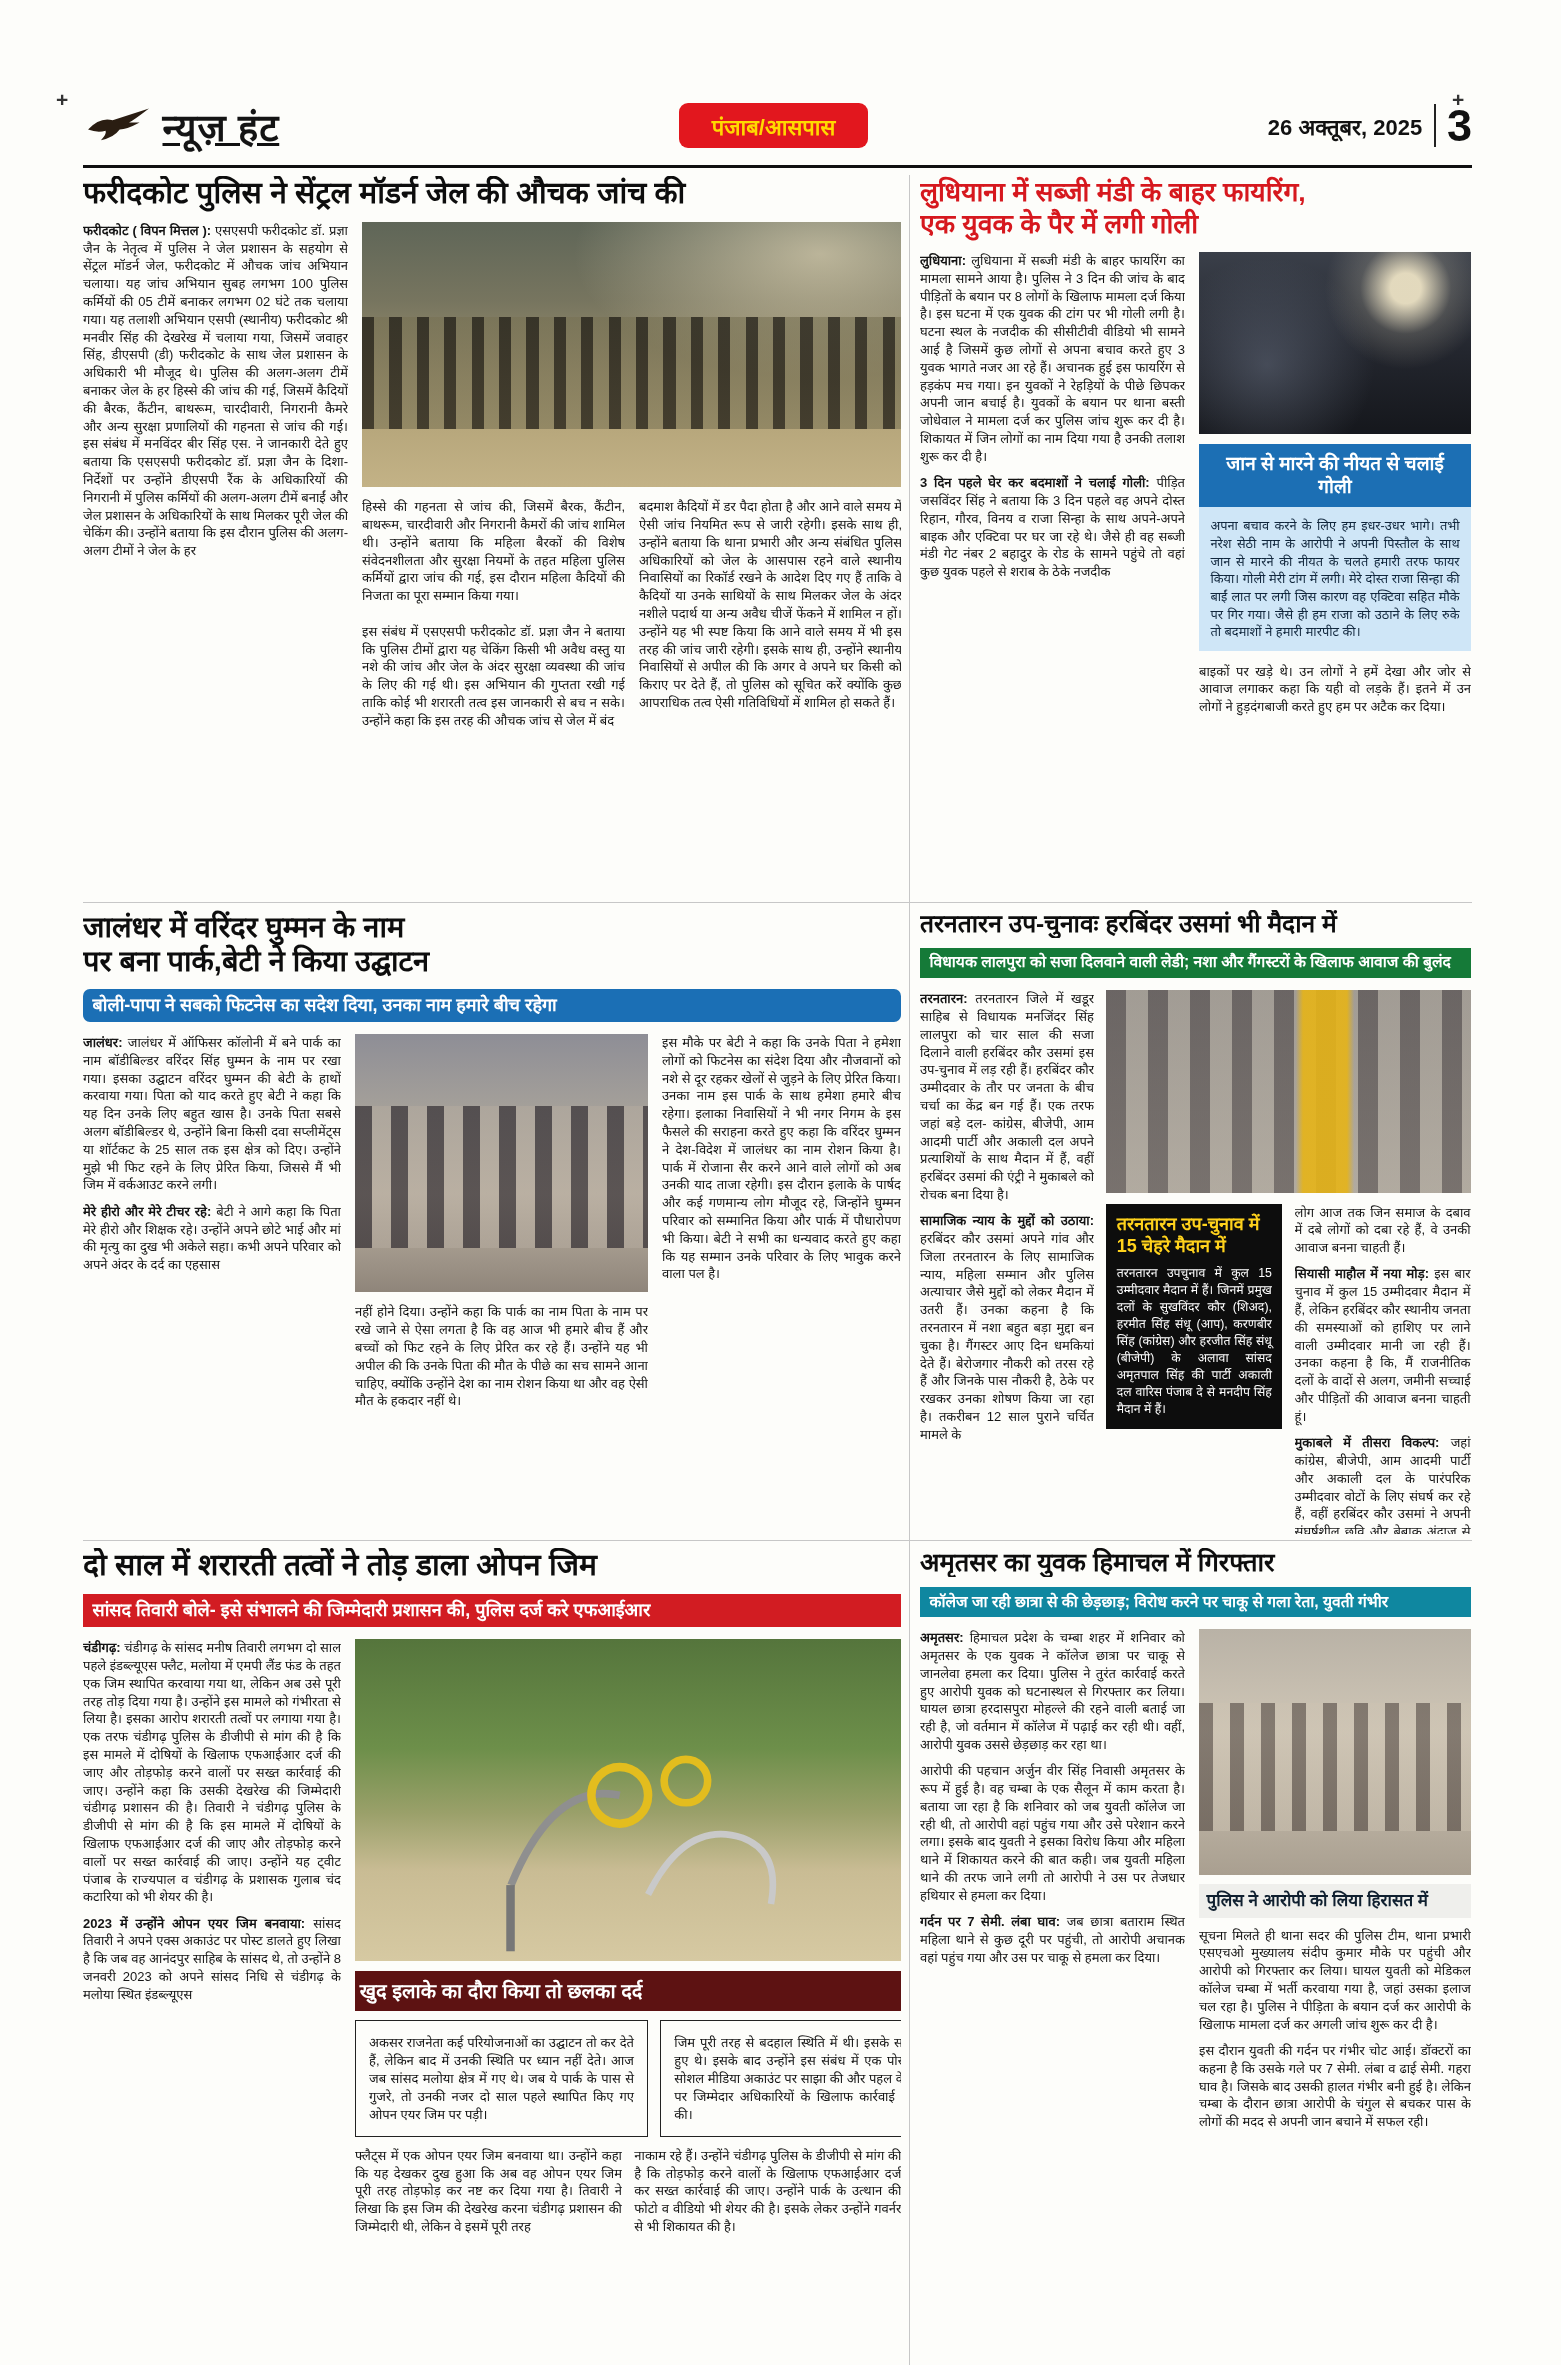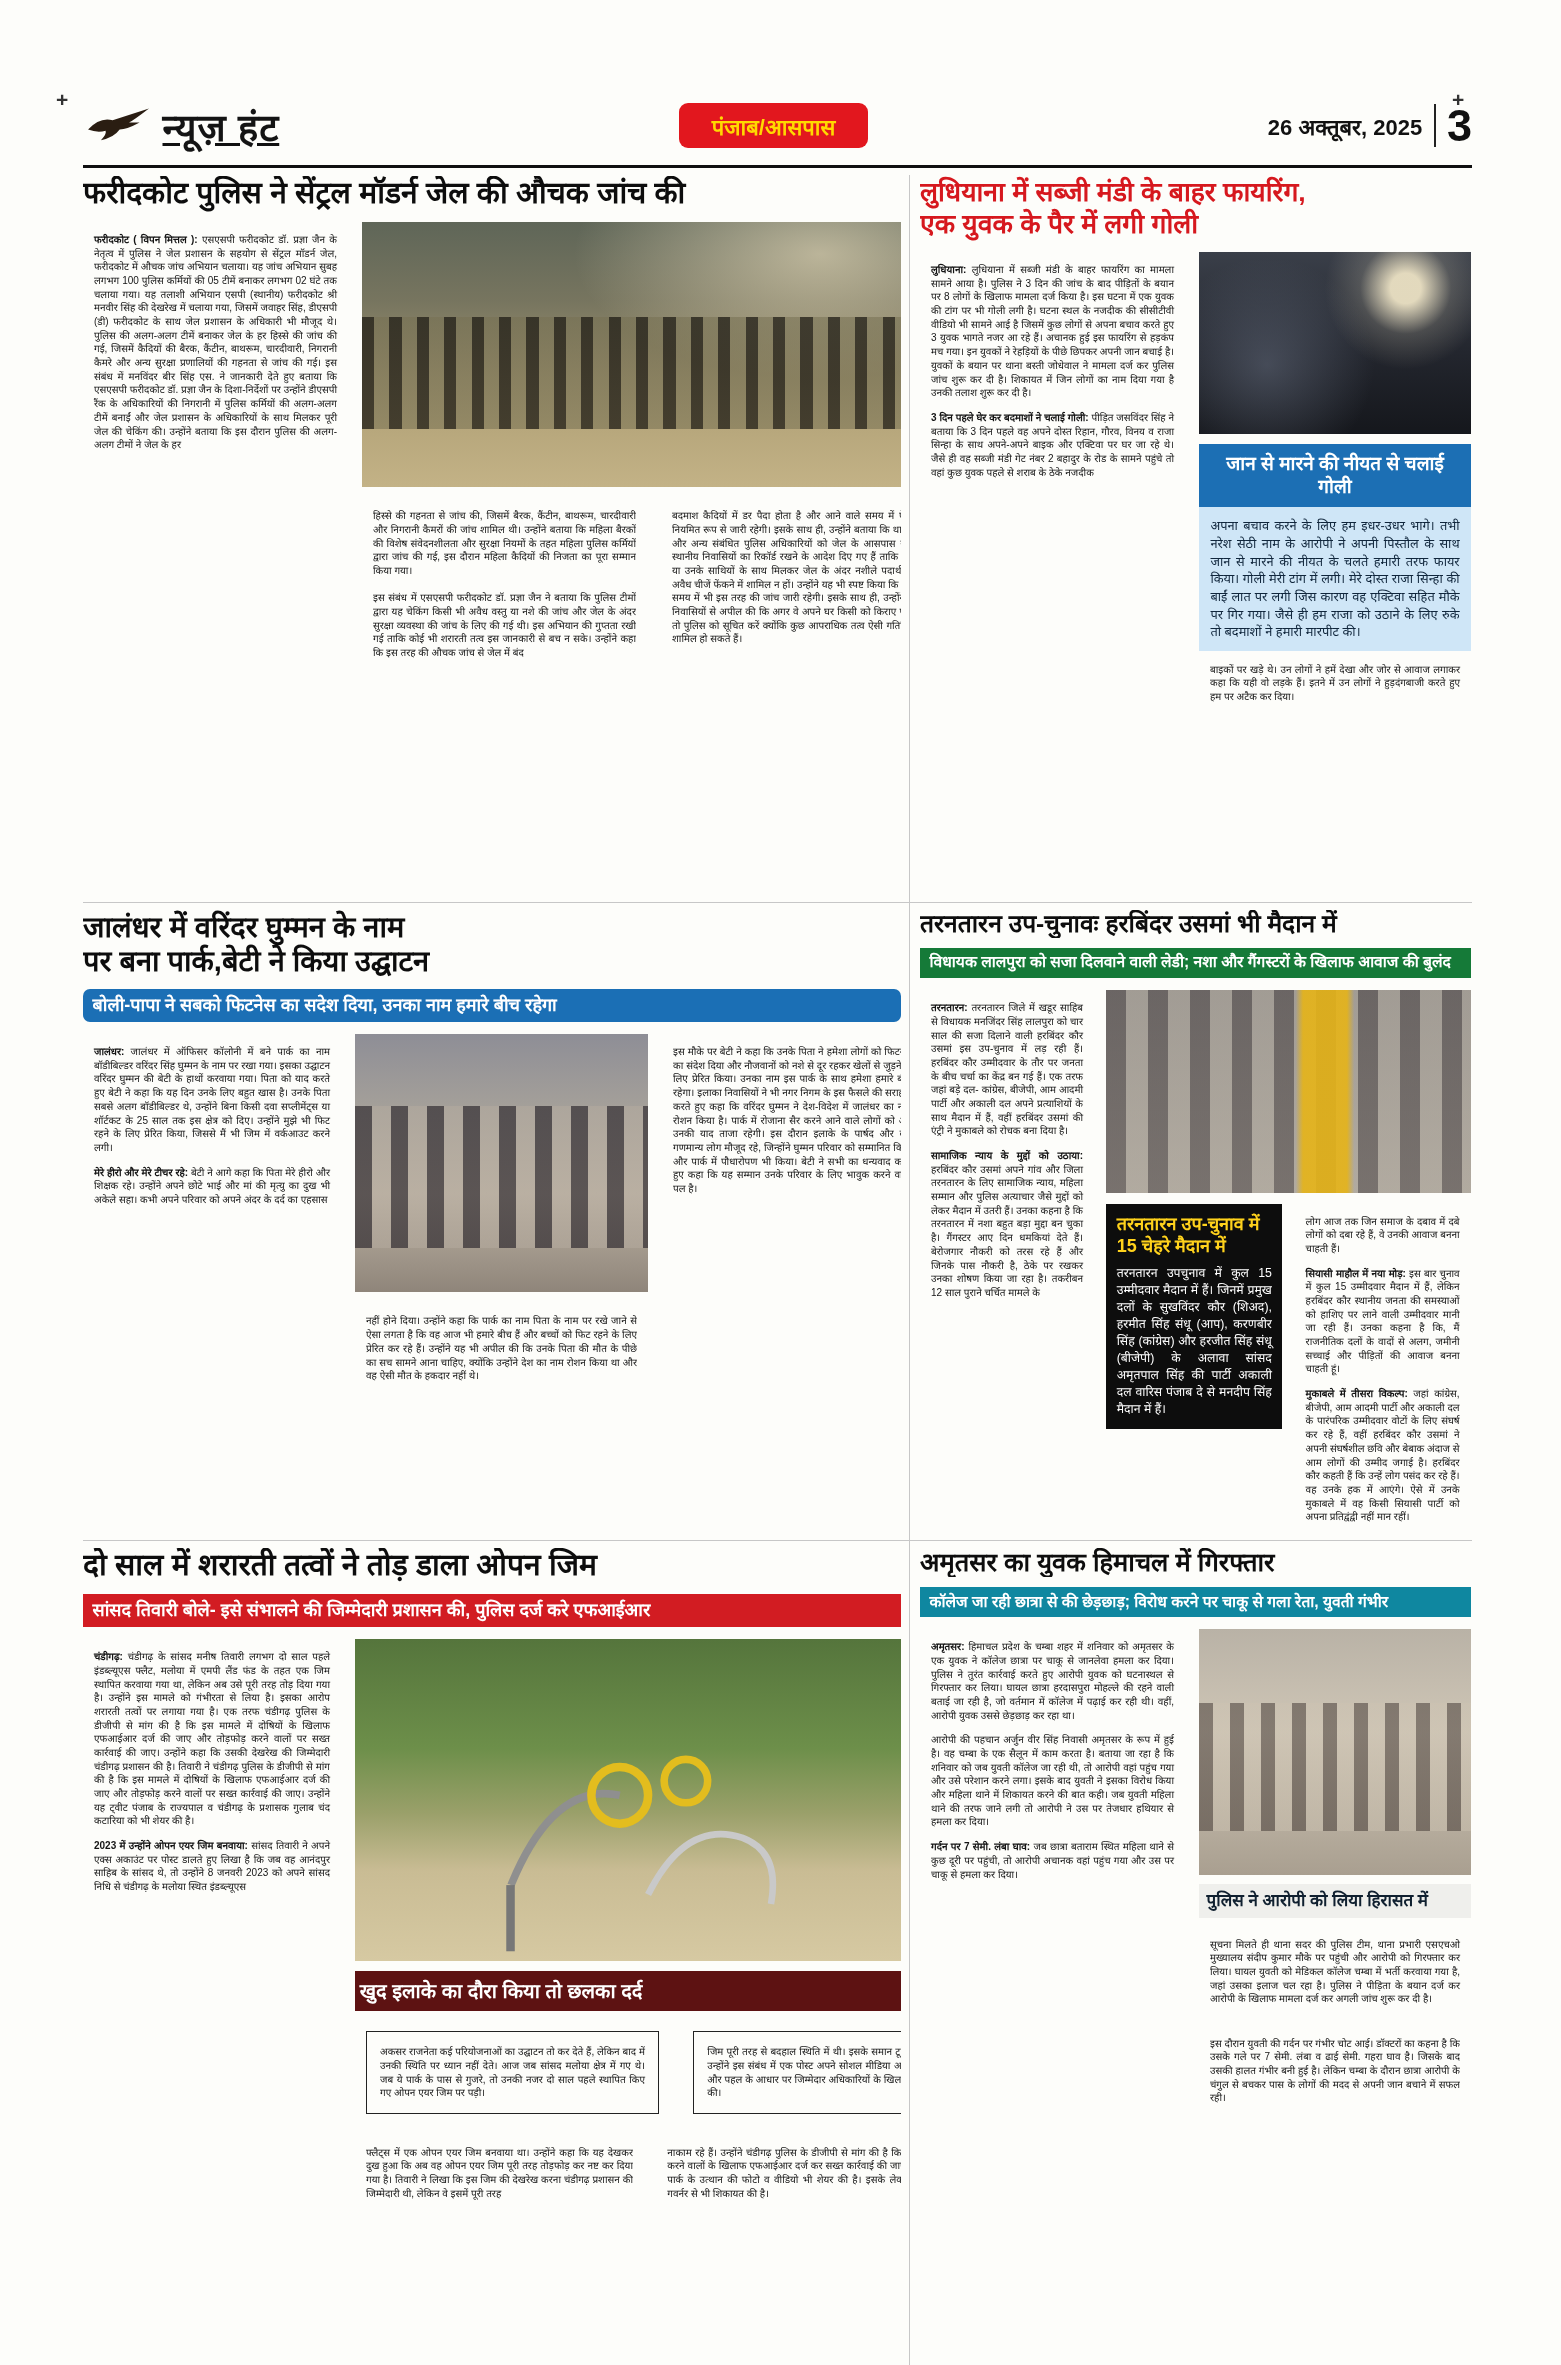--- a/index.html
+++ b/index.html
@@ -25,21 +25,21 @@
   .head-md{font-size:24.6px;line-height:1.15;font-weight:bold;margin:0 0 9.5px 0;color:#0d0d0d;white-space:nowrap;overflow:hidden;}
   .banner{color:#fff;font-weight:bold;font-size:18px;line-height:1.2;padding:5.7px 9.5px;margin-bottom:12.3px;white-space:nowrap;overflow:hidden;}
   .banner-sm{font-size:15.6px;}
   .banner-blue{background:#1b6fb5;border-radius:7px;}
   .banner-green{background:#157a38;}
   .banner-red{background:#d21c22;}
   .banner-teal{background:#0f87a0;}
   .cols{display:flex;gap:14px;flex:1;min-height:0;}
   .col{overflow:hidden;min-width:0;}
   .vstack{display:flex;flex-direction:column;gap:11.4px;min-width:0;overflow:hidden;}
-  .body-text{font-size:10px;line-height:1.37;text-align:justify;white-space:pre-line;margin:11px;color:#141414;}
+  .body-text{font-size:13px;line-height:1.37;text-align:justify;white-space:pre-line;margin:0;color:#141414;}
   .dl{font-weight:bold;}
   .subp{margin-top:8.5px;}
   
   .photo{position:relative;overflow:hidden;flex-shrink:0;background:#999;}
   .photo-faridkot{background:radial-gradient(ellipse at 85% 12%,rgba(255,240,205,.55),transparent 38%),linear-gradient(180deg,#5f6658 0%,#77755f 30%,#9a8f6e 55%,#b7a77c 78%,#c3b286 100%);}
   .photo-faridkot::after{content:"";position:absolute;left:0;right:0;top:36%;height:42%;background:repeating-linear-gradient(90deg,rgba(35,32,24,.78) 0 12.3px,rgba(118,112,82,.55) 12.3px 27.4px);}
   .photo-ludhiana{background:radial-gradient(circle at 76% 20%,rgba(236,226,196,.95) 0 6%,rgba(236,226,196,.18) 18%,transparent 32%),radial-gradient(circle at 25% 62%,rgba(125,135,155,.4),transparent 46%),linear-gradient(180deg,#3a3f49 0%,#23262e 55%,#15171c 100%);}
   .photo-jalandhar{background:linear-gradient(180deg,#8e8e96 0%,#a7a29a 32%,#bdb3a4 62%,#8f857a 100%);}
   .photo-jalandhar::after{content:"";position:absolute;left:0;right:0;top:28%;height:55%;background:repeating-linear-gradient(90deg,rgba(50,45,50,.7) 0 17px,rgba(182,172,160,.5) 17px 36px);}
   .photo-tarntaran{background:linear-gradient(90deg,transparent 0 52%,rgba(230,180,24,.9) 54% 66%,transparent 68%),repeating-linear-gradient(90deg,rgba(60,55,60,.5) 0 20px,rgba(172,167,160,.42) 20px 42px),linear-gradient(180deg,#9a948c,#b5ada0);}

